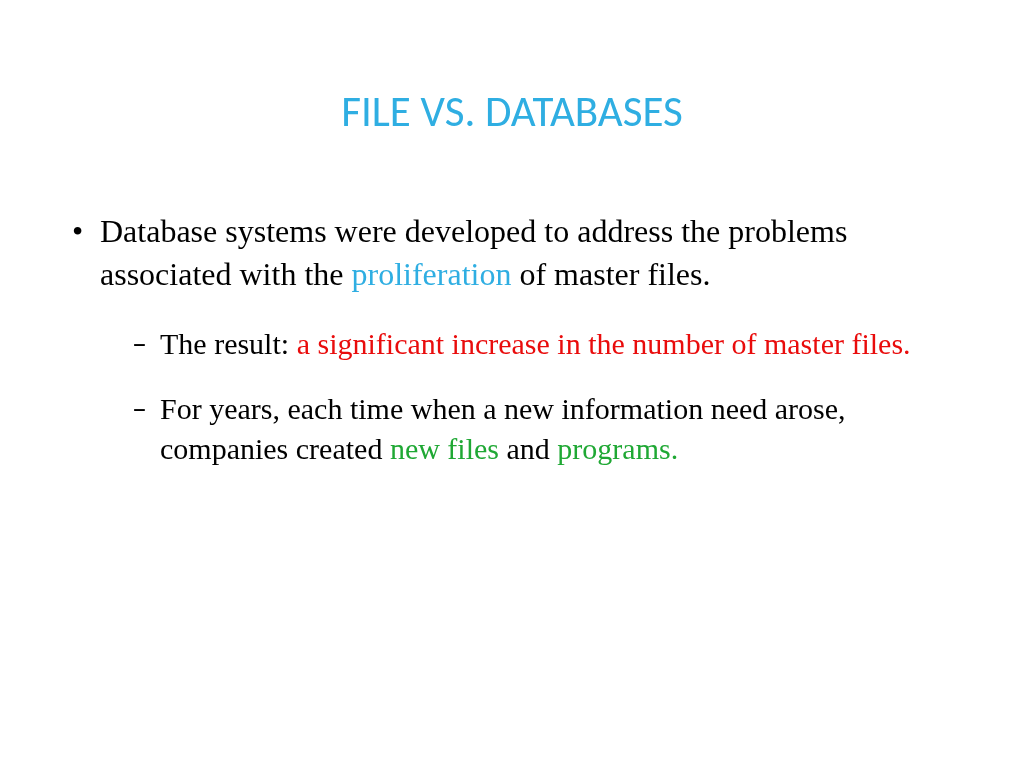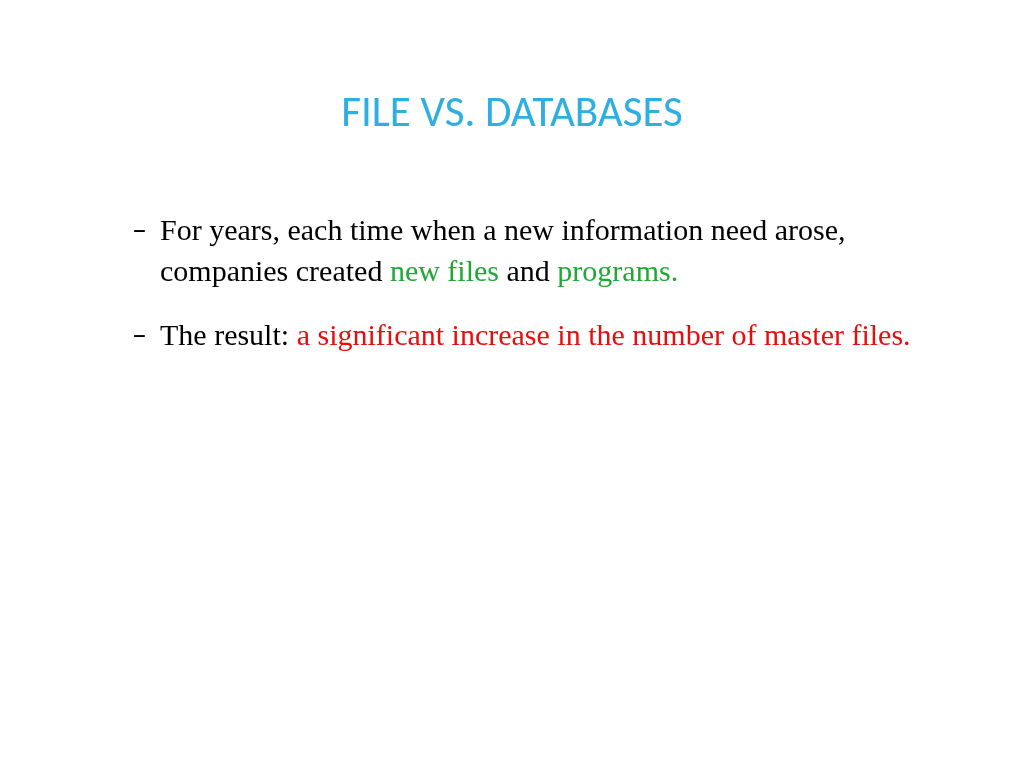--- a/index.html
+++ b/index.html
@@ -58,21 +58,24 @@
     .accent-blue { color: #2faee2; }
     .accent-green { color: #1fa834; }
     .accent-red { color: #e90c0c; }
   </style>
 </head>
 <body>
 
 <div class="slide">
   <h1 class="title">FILE VS. DATABASES</h1>
 
-
-  <div class="bullet-l2">
-    <span>For years, each time  when a new information need arose, companies created </span><span class="accent-green">new files</span><span> and </span><span class="accent-green">programs.</span>
+  <div class="bullet-l1">
+    <span>Database systems were developed to address the problems associated with the </span><span class="accent-blue">proliferation</span><span> of master files.</span>
   </div>
 
   <div class="bullet-l2">
     <span>The result:  </span><span class="accent-red">a significant increase in the number of master files.</span>
   </div>
+
+  <div class="bullet-l2">
+    <span>For years, each time  when a new information need arose, companies created </span><span class="accent-green">new files</span><span> and </span><span class="accent-green">programs.</span>
+  </div>
 </div>
 
 </body></html>

